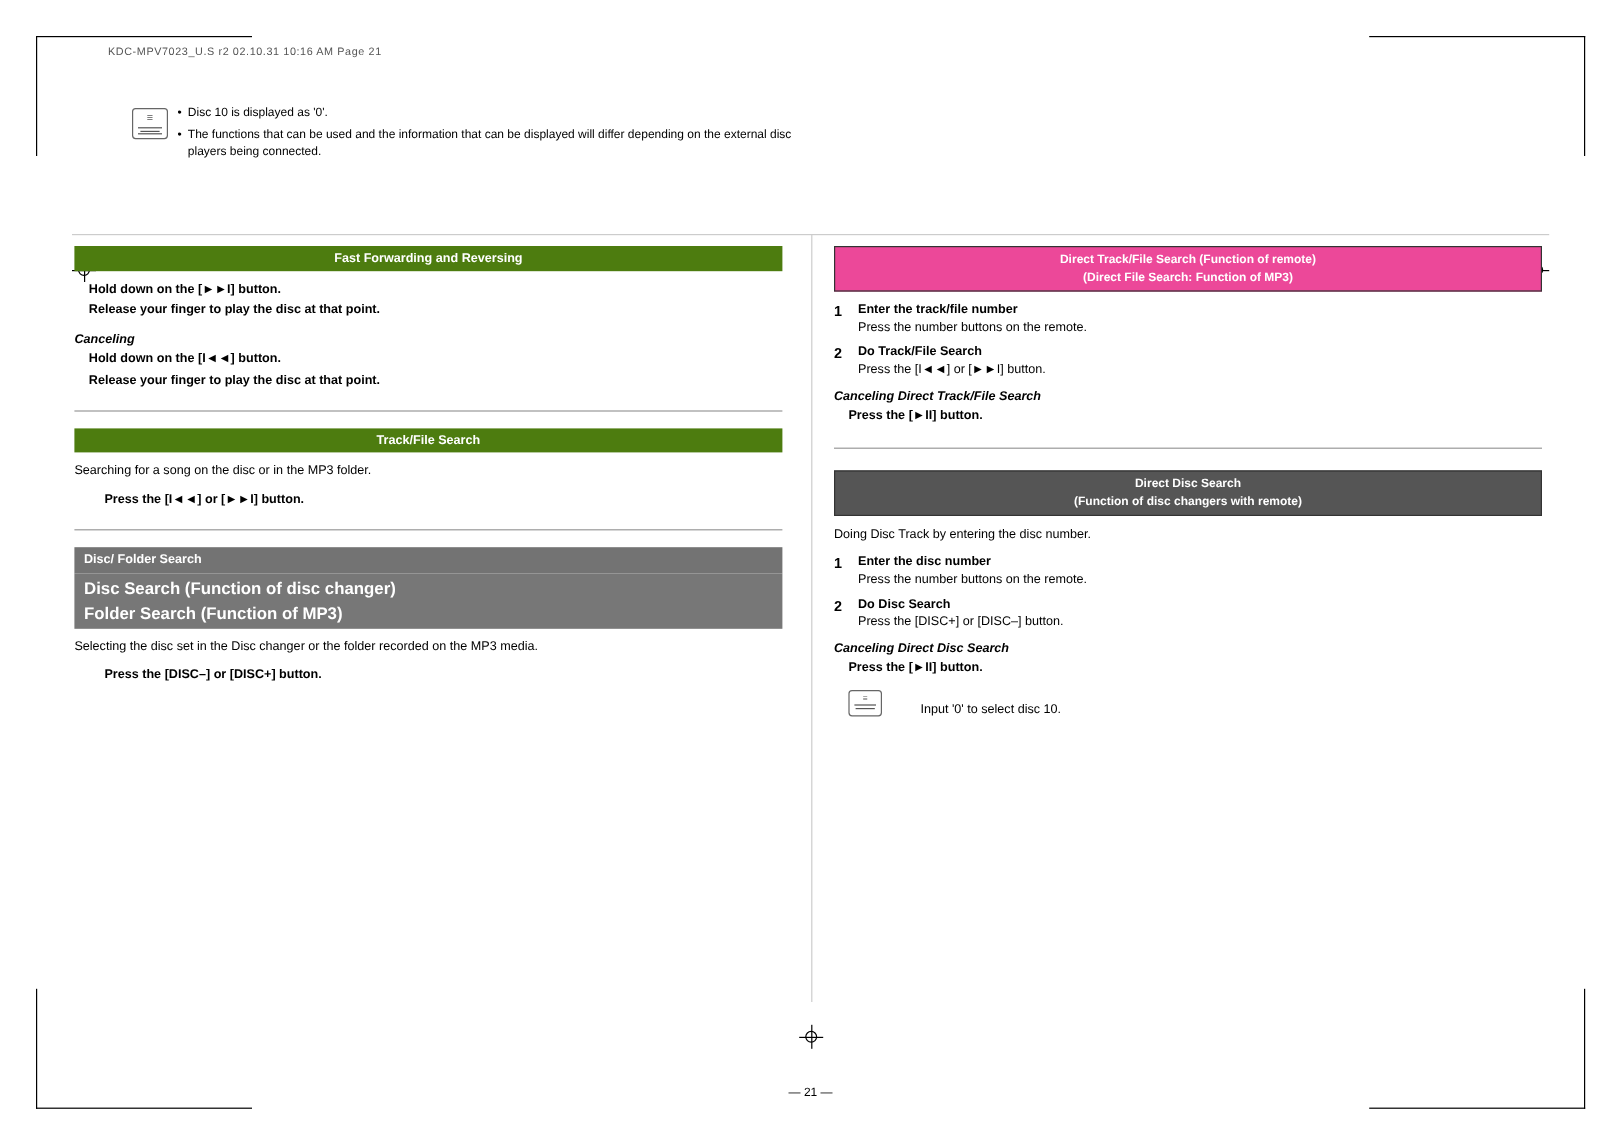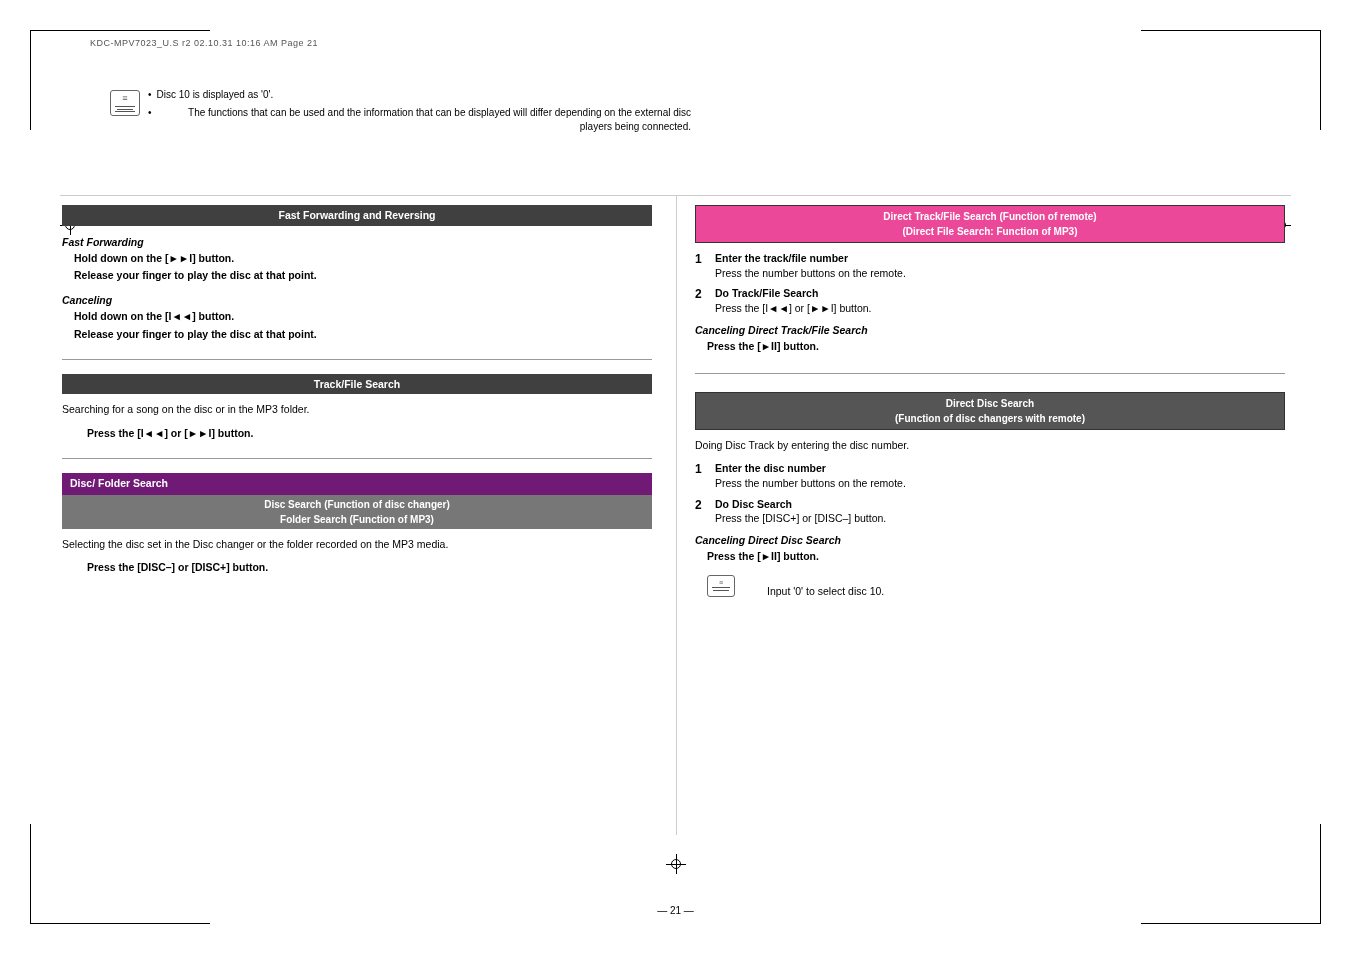--- a/index.html
+++ b/index.html
@@ -101,31 +101,30 @@
 
     .note-text {
       flex: 1;
     }
     .note-bullet {
       display: flex;
       align-items: flex-start;
       margin-bottom: 4px;
       font-size: 10px;
       line-height: 1.4;
-      text-align: right;
     }
     .note-bullet::before {
       content: '•';
       margin-right: 5px;
       flex-shrink: 0;
     }
 
     
     .section-header {
-      background: #404040;
+      background: #4d7c0f;
       color: #fff;
       text-align: center;
       padding: 3px 8px;
       font-size: 10.5px;
       font-weight: bold;
       margin-bottom: 8px;
       line-height: 1.4;
     }
 
     
@@ -256,43 +255,42 @@
 
   <div style="position: absolute; top: 195px; left: 50%; width: 1px; height: 640px; background: #ccc;"></div>
 
   <div style="position: absolute; top: 195px; left: 60px; right: 60px; height: 1px; background: #ccc;"></div>
 
   <div style="position: absolute; top: 205px; left: 62px; width: 590px;">
 
     <div class="section-block">
       <div class="section-header">Fast Forwarding and Reversing</div>
 
-      <div class="subsection-title">Fast Forwarding</div>
       <div class="body-text">Hold down on the [►►I] button.</div>
       <div class="body-text">Release your finger to play the disc at that point.</div>
 
       <div class="subsection-title">Canceling</div>
       <div class="body-text">Hold down on the [I◄◄] button.</div>
       <div class="body-text">Release your finger to play the disc at that point.</div>
     </div>
 
     <hr class="section-divider">
 
     <div class="section-block">
       <div class="section-header">Track/File Search</div>
 
       <div class="intro-text">Searching for a song on the disc or in the MP3 folder.</div>
       <div class="body-text" style="margin-left:25px;">Press the [I◄◄] or [►►I] button.</div>
     </div>
 
     <hr class="section-divider">
 
     <div class="section-block">
-      <div style="background: #701a75; color: #fff; text-align: left; padding: 3px 8px; font-size: 10.5px; font-weight: bold; margin-bottom: 0; line-height: 1.5;">Disc/ Folder Search</div>
-      <div style="background: #777; color: #fff; text-align: center; padding: 2px 20px; font-size: 10px; font-weight: bold; margin-bottom: 8px; line-height: 1.5;">
+      <div style="background: #737373; color: #fff; text-align: left; padding: 3px 8px; font-size: 10.5px; font-weight: bold; margin-bottom: 0; line-height: 1.5;">Disc/ Folder Search</div>
+      <div style="background: #777; color: #fff; text-align: left; padding: 2px 8px; font-size: 14px; font-weight: bold; margin-bottom: 8px; line-height: 1.5;">
         <span>Disc Search (Function of disc changer)</span><br>
         <span>Folder Search (Function of MP3)</span>
       </div>
 
       <div class="intro-text">Selecting the disc set in the Disc changer or the folder recorded on the MP3 media.</div>
       <div class="body-text" style="margin-left:25px;">Press the [DISC–] or [DISC+] button.</div>
     </div>
 
   </div>
 

